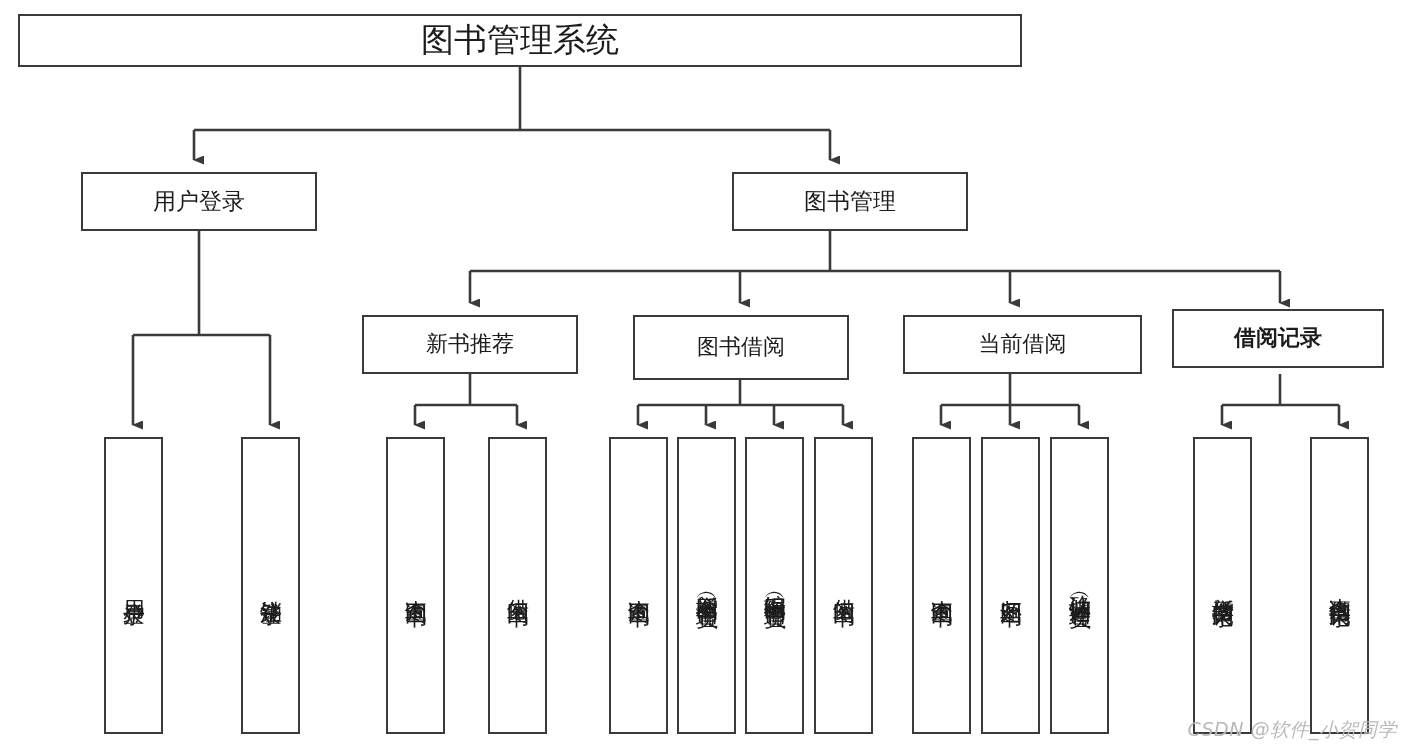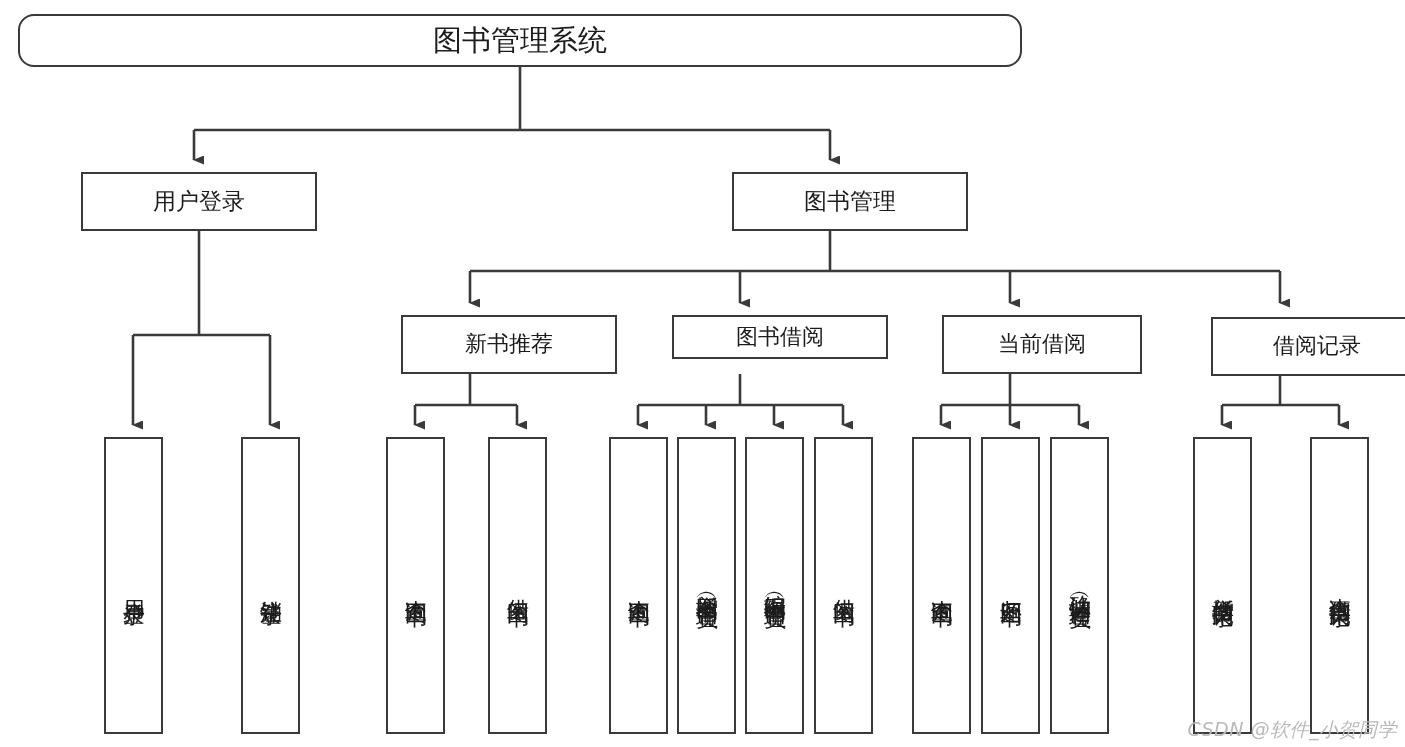--- a/index.html
+++ b/index.html
@@ -25,29 +25,27 @@
     border: 2.5px solid #3a3a3a;
     background: #ffffff;
     display: flex;
     align-items: center;
     justify-content: center;
     color: #1c1c1c;
     line-height: 1.22;
     text-align: center;
   }
   .node.root {
-    font-size: 29px;
-    border-radius: 16px;
+    font-size: 33px;
   }
   .node.level2 {
     font-size: 23px;
   }
   .node.level3 {
     font-size: 22px;
-    margin-left: 39px;
   }
   .node.leaf {
     font-size: 22px;
     writing-mode: vertical-rl;
     text-orientation: upright;
     letter-spacing: 2px;
     padding: 10px 0;
     align-items: center;
     justify-content: center;
   }
@@ -139,29 +137,29 @@
   </div>
 
   <div class="node level2" style="left:712px; top:172px; width:236px; height:59px;margin-left:20px;">
     <span class="label">图书管理</span>
   </div>
 
   <div class="node level3" style="left:362px; top:315px; width:216px; height:59px;">
     <span class="label">新书推荐</span>
   </div>
 
-  <div class="node level3" style="left:633px; top:315px; width:216px; height:44px;">
+  <div class="node level3" style="left:633px; top:315px; width:216px; height:65px;">
     <span class="label">图书借阅</span>
   </div>
 
-  <div class="node level3" style="left:903px; top:315px; width:200px; height:59px;">
+  <div class="node level3" style="left:903px; top:315px; width:239px; height:59px;">
     <span class="label">当前借阅</span>
   </div>
 
-  <div class="node level3" style="left:1172px; top:317px; width:212px; height:59px;">
+  <div class="node level3" style="left:1172px; top:309px; width:212px; height:59px;font-weight:bold;">
     <span class="label">借阅记录</span>
   </div>
 
   <div class="node leaf" style="left:104px; top:437px; width:59px; height:297px;">
     <span class="label">用户登录</span>
   </div>
 
   <div class="node leaf" style="left:241px; top:437px; width:59px; height:297px;">
     <span class="label">注销登录</span>
   </div>

